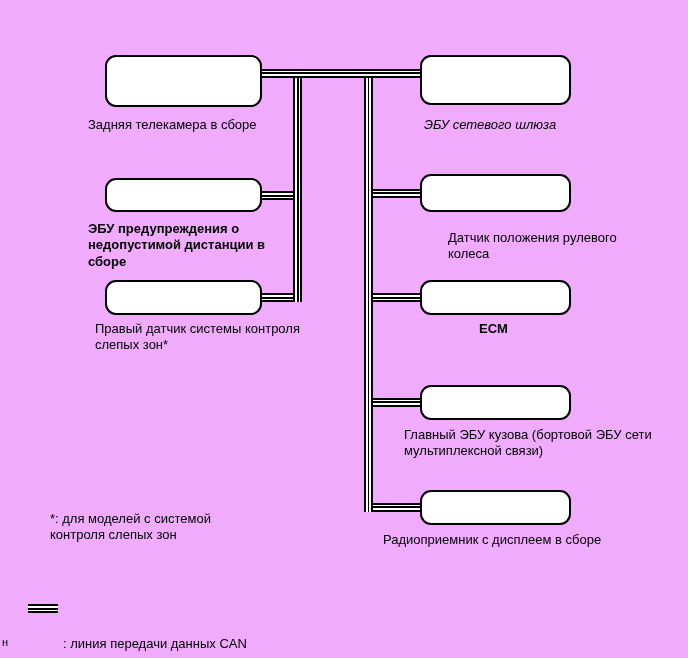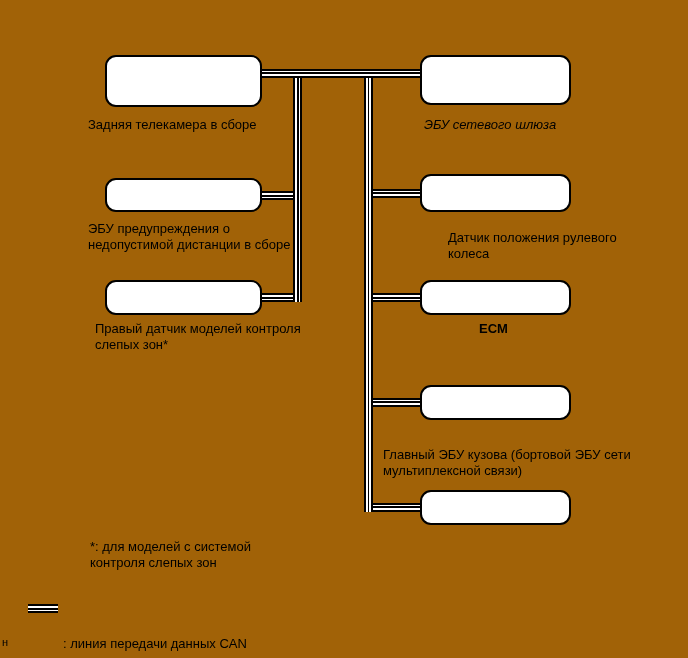--- a/index.html
+++ b/index.html
@@ -4,21 +4,21 @@
   <style>
     html, body {
       margin: 0;
       padding: 0;
       background: #ffffff;
     }
     .canvas {
       position: relative;
       width: 688px;
       height: 658px;
-      background: #a16207;
+      background: #f0abfc;
       font-family: "Liberation Sans", sans-serif;
       color: #000000;
       overflow: hidden;
     }
     .box {
       position: absolute;
       border: 2px solid #000000;
       border-radius: 11px;
       background: #ffffff;
       box-sizing: border-box;
@@ -72,27 +72,28 @@
   <div class="box" style="left:105px; top:55px;  width:157px; height:52px;"></div>
   <div class="box" style="left:105px; top:178px; width:157px; height:34px;"></div>
   <div class="box" style="left:105px; top:280px; width:157px; height:35px;"></div>
   <div class="box" style="left:420px; top:55px;  width:151px; height:50px;"></div>
   <div class="box" style="left:420px; top:174px; width:151px; height:38px;"></div>
   <div class="box" style="left:420px; top:280px; width:151px; height:35px;"></div>
   <div class="box" style="left:420px; top:385px; width:151px; height:35px;"></div>
   <div class="box" style="left:420px; top:490px; width:151px; height:35px;"></div>
 
   <div class="lbl nowrap" style="left:88px;  top:117px;">Задняя телекамера в сборе</div>
-  <div class="lbl" style="left:88px;  top:221px; width:216px;">ЭБУ предупреждения о недопустимой дистанции в сборе</div>
-  <div class="lbl" style="left:95px;  top:321px; width:220px;">Правый датчик моделей контроля слепых зон*</div>
+  <div class="lbl" style="left:88px;  top:221px; width:216px;font-weight:bold;">ЭБУ предупреждения о недопустимой дистанции в сборе</div>
+  <div class="lbl" style="left:95px;  top:321px; width:220px;">Правый датчик системы контроля слепых зон*</div>
   <div class="lbl nowrap" style="left:424px; top:117px;font-style:italic;">ЭБУ сетевого шлюза</div>
   <div class="lbl" style="left:448px; top:230px; width:178px;">Датчик положения рулевого колеса</div>
   <div class="lbl nowrap" style="left:479px; top:321px;font-weight:bold;">ECM</div>
-  <div class="lbl" style="left:383px; top:427px; width:260px;margin-top:20px;">Главный ЭБУ кузова (бортовой ЭБУ сети мультиплексной связи)</div>
+  <div class="lbl" style="left:404px; top:427px; width:260px;">Главный ЭБУ кузова (бортовой ЭБУ сети мультиплексной связи)</div>
+  <div class="lbl nowrap" style="left:383px; top:532px;">Радиоприемник с дисплеем в сборе</div>
 
-  <div class="lbl" style="left:50px; top:539px; width:175px;margin-left:40px;">*: для моделей с системой контроля слепых зон</div>
+  <div class="lbl" style="left:50px; top:511px; width:175px;">*: для моделей с системой контроля слепых зон</div>
 
   <div class="bus-h" style="left:28px; top:604px; width:30px;"></div>
   <div class="lbl nowrap" style="left:63px; top:636px;">: линия передачи данных CAN</div>
 
   <div class="lbl tiny nowrap" style="left:2px; top:636px;">н</div>
 
 </div>
 
 </body></html>

